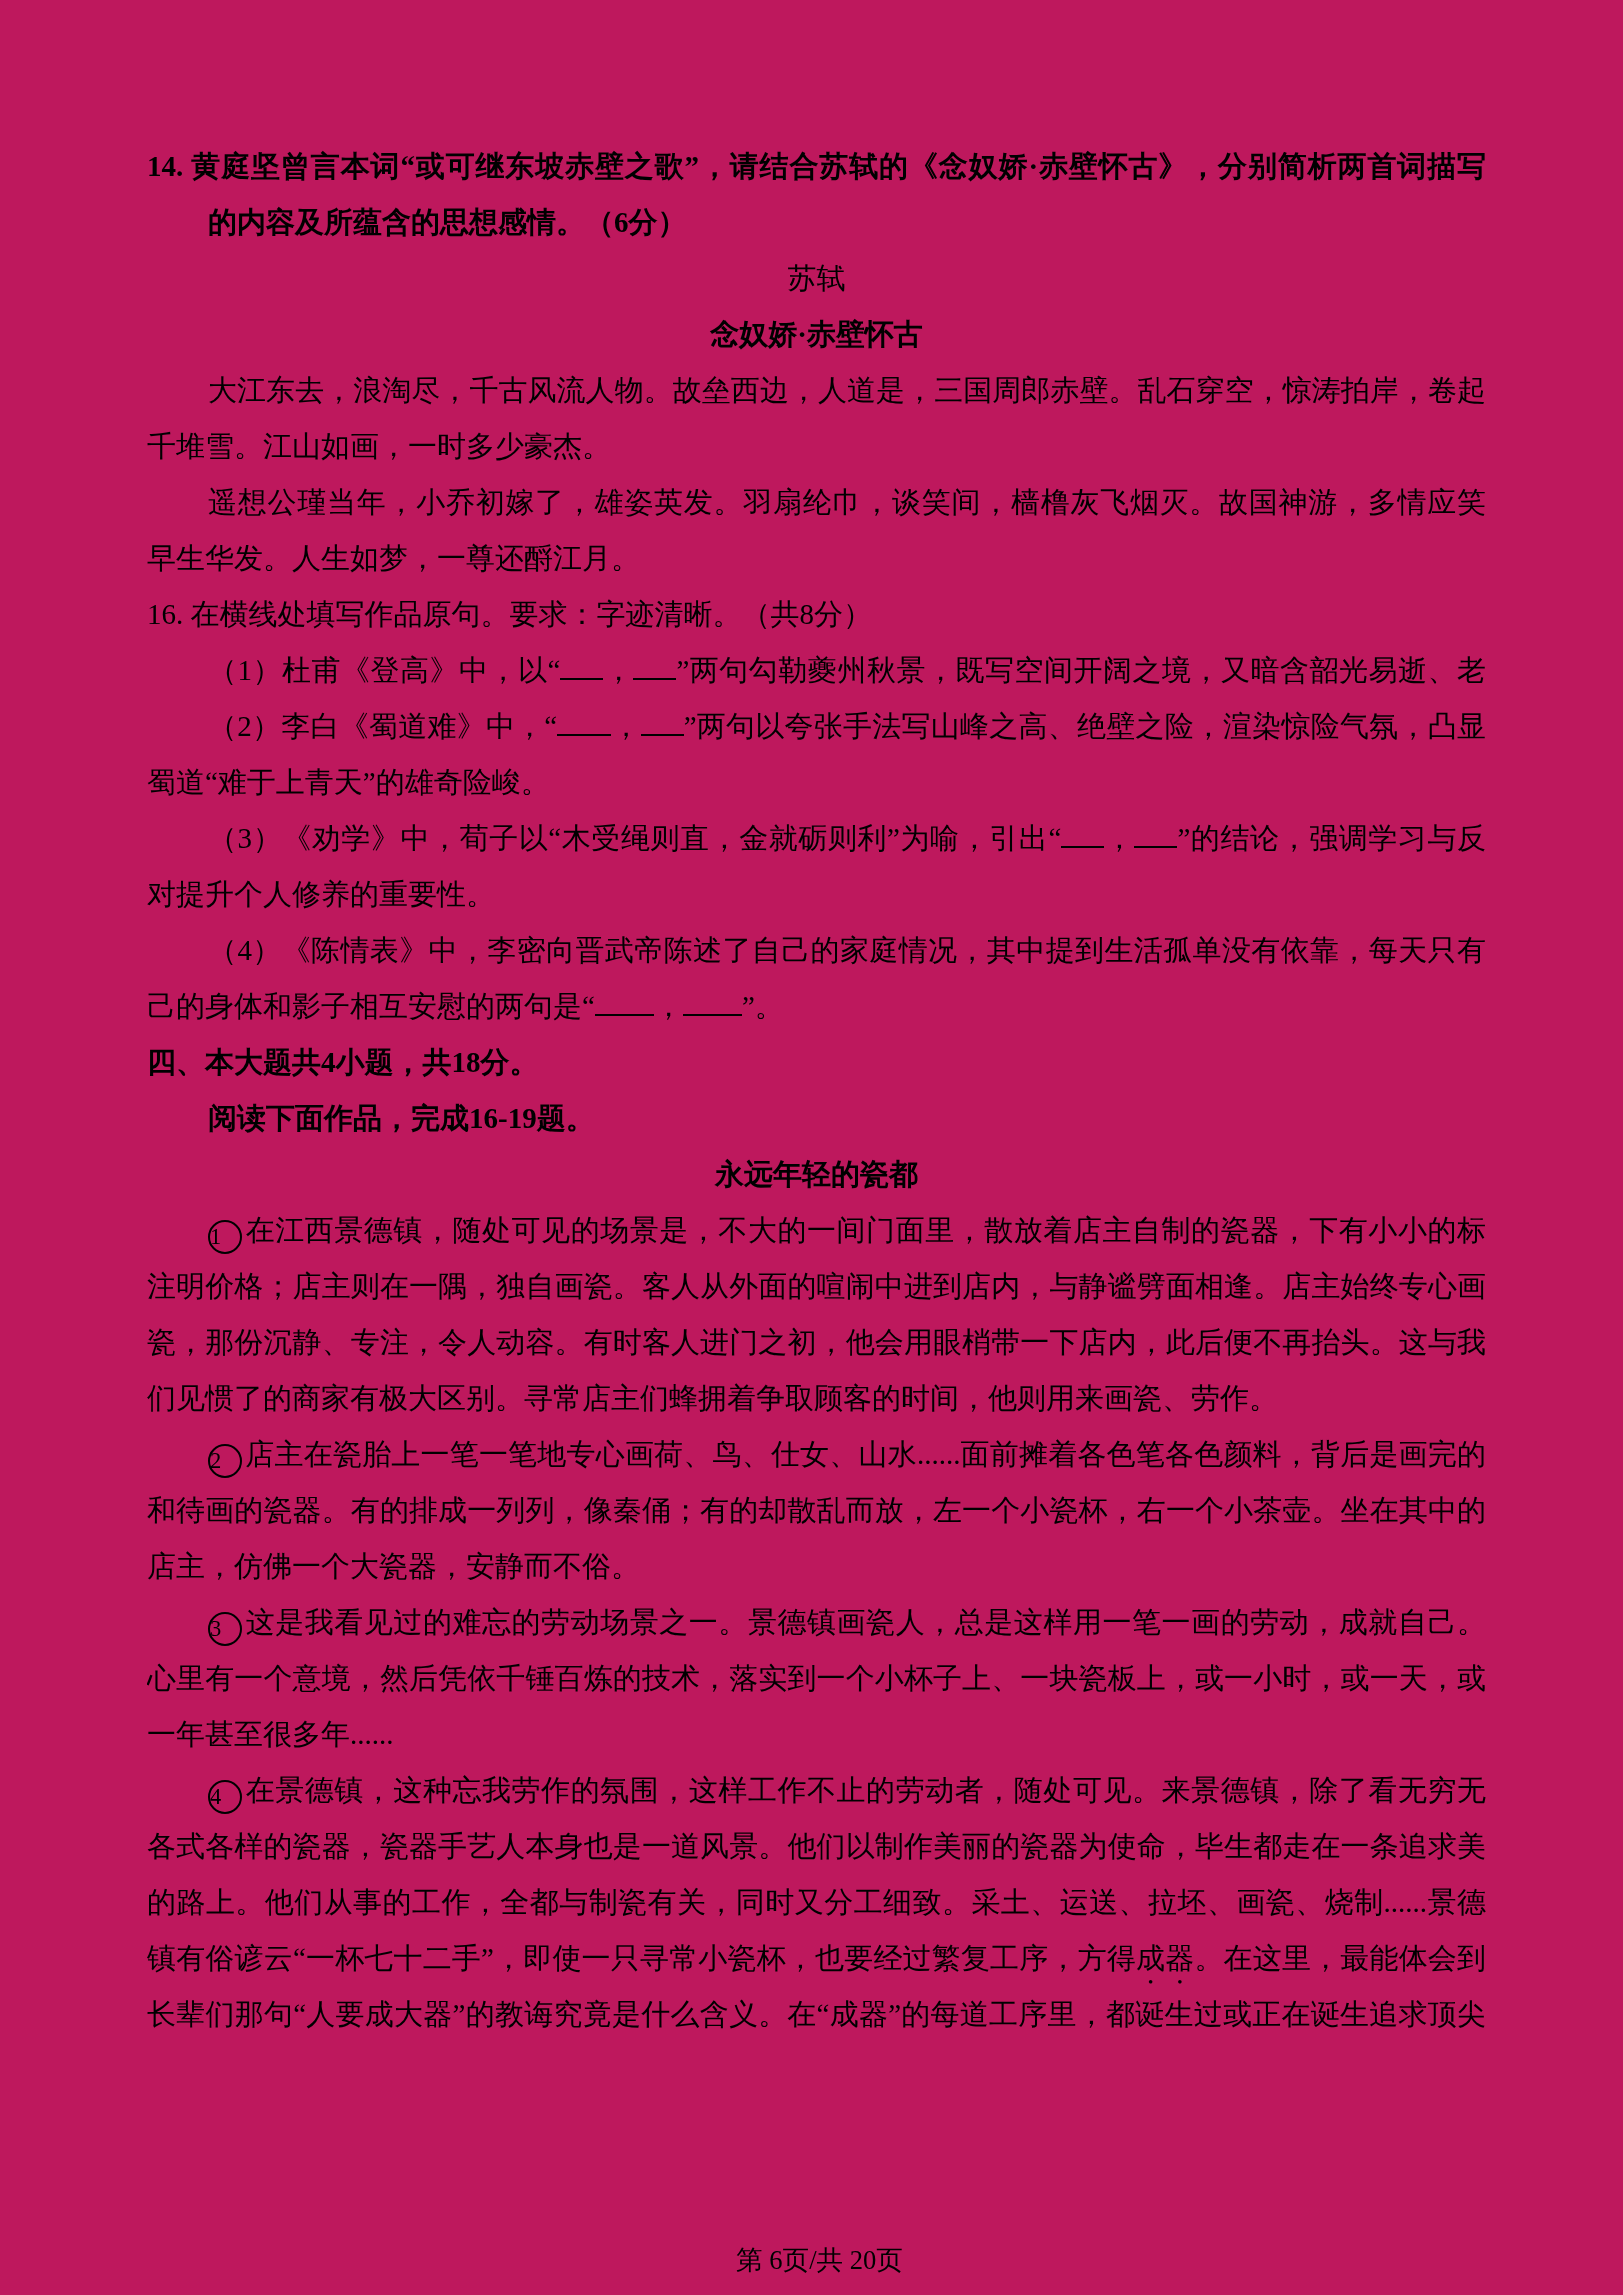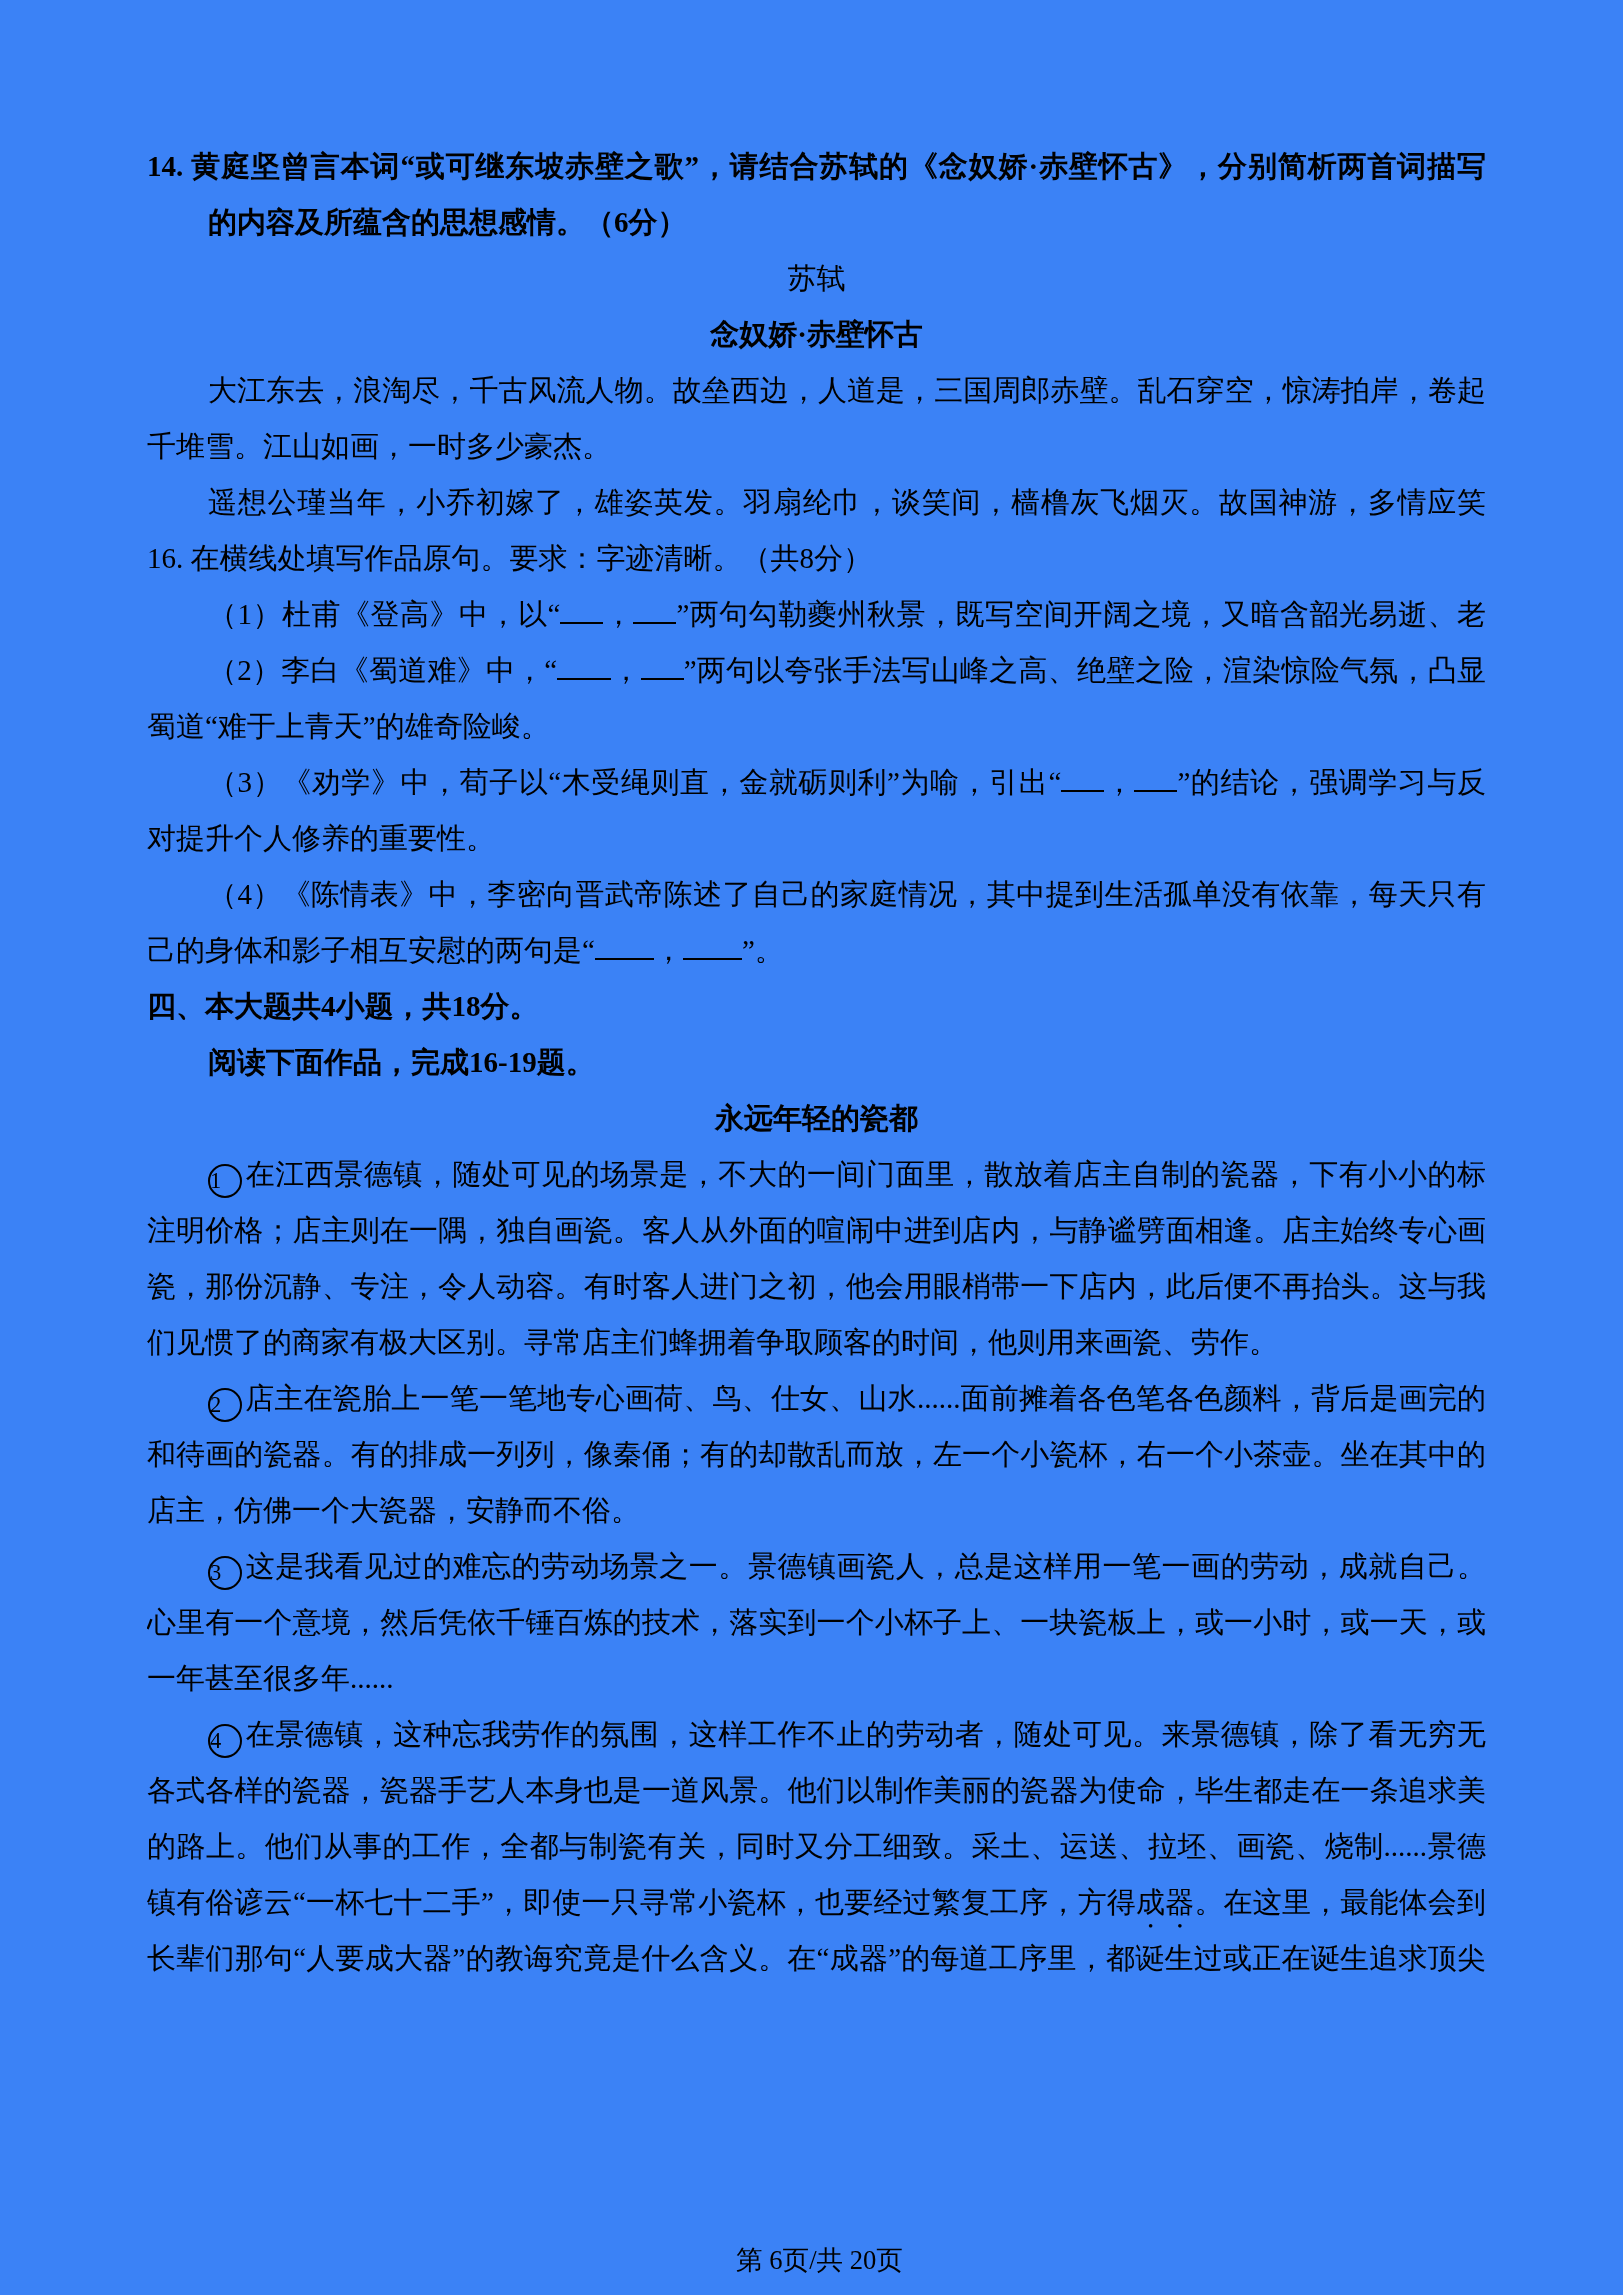--- a/index.html
+++ b/index.html
@@ -1,20 +1,20 @@
 <!DOCTYPE html>
 <html style="font-size:8.2px"><head>
 <meta charset="utf-8">
 <style>
   html,body{margin:0;padding:0;background:#888;}
   .page{
     position:relative;
     width:1623px;height:2295px;
     margin:0 auto;
-    background:#3b82f6;
+    background:#be185d;
     color:#000;
     font-family:"Liberation Serif","DejaVu Serif",serif;
   }
   .content{
     position:absolute;
     left:147px;top:138px;
     width:1339px;
   }
   .line{
     height:56px;
@@ -71,20 +71,21 @@
 
 <div class="page">
   <div class="content">
       <div class="line bold fill">14. 黄庭坚曾言本词“或可继东坡赤壁之歌”，请结合苏轼的《念奴娇·赤壁怀古》，分别简析两首词描写</div>
       <div class="line bold" style="text-indent: 61px;">的内容及所蕴含的思想感情。（6分）</div>
       <div class="line center">苏轼</div>
       <div class="line bold center">念奴娇·赤壁怀古</div>
       <div class="line fill" style="text-indent: 61px;">大江东去，浪淘尽，千古风流人物。故垒西边，人道是，三国周郎赤壁。乱石穿空，惊涛拍岸，卷起</div>
       <div class="line">千堆雪。江山如画，一时多少豪杰。</div>
       <div class="line fill" style="text-indent: 61px;">遥想公瑾当年，小乔初嫁了，雄姿英发。羽扇纶巾，谈笑间，樯橹灰飞烟灭。故国神游，多情应笑我，</div>
+      <div class="line">早生华发。人生如梦，一尊还酹江月。</div>
       <div class="line">16. 在横线处填写作品原句。要求：字迹清晰。（共8分）</div>
       <div class="line fill" style="text-indent: 61px;">（1）杜甫《登高》中，以“<span class="blank" style="width: 43px;"></span>，<span class="blank" style="width: 43px;"></span>”两句勾勒夔州秋景，既写空间开阔之境，又暗含韶光易逝、老</div>
       <div class="line fill" style="text-indent: 61px;">（2）李白《蜀道难》中，“<span class="blank" style="width: 54px;"></span>，<span class="blank" style="width: 43px;"></span>”两句以夸张手法写山峰之高、绝壁之险，渲染惊险气氛，凸显</div>
       <div class="line">蜀道“难于上青天”的雄奇险峻。</div>
       <div class="line fill" style="text-indent: 61px;">（3）《劝学》中，荀子以“木受绳则直，金就砺则利”为喻，引出“<span class="blank" style="width: 43px;"></span>，<span class="blank" style="width: 43px;"></span>”的结论，强调学习与反思</div>
       <div class="line">对提升个人修养的重要性。</div>
       <div class="line fill" style="text-indent: 61px;">（4）《陈情表》中，李密向晋武帝陈述了自己的家庭情况，其中提到生活孤单没有依靠，每天只有自</div>
       <div class="line">己的身体和影子相互安慰的两句是“<span class="blank" style="width: 59px;"></span>，<span class="blank" style="width: 59px;"></span>”。</div>
       <div class="line bold">四、本大题共4小题，共18分。</div>
       <div class="line bold" style="text-indent: 61px;">阅读下面作品，完成16-19题。</div>

